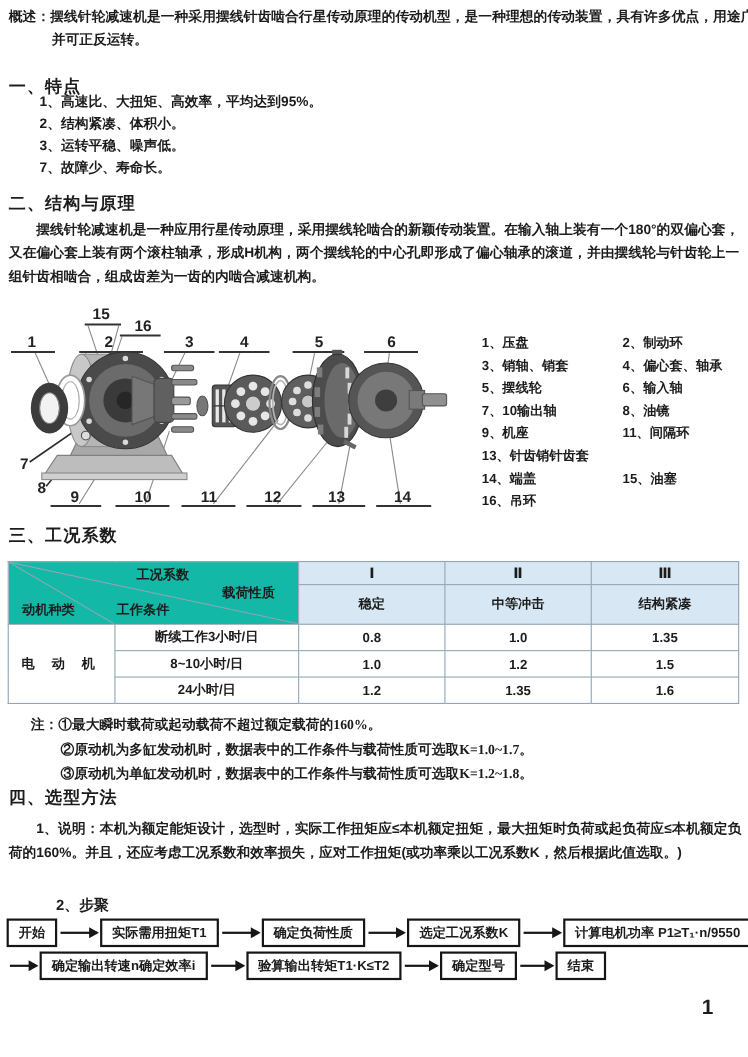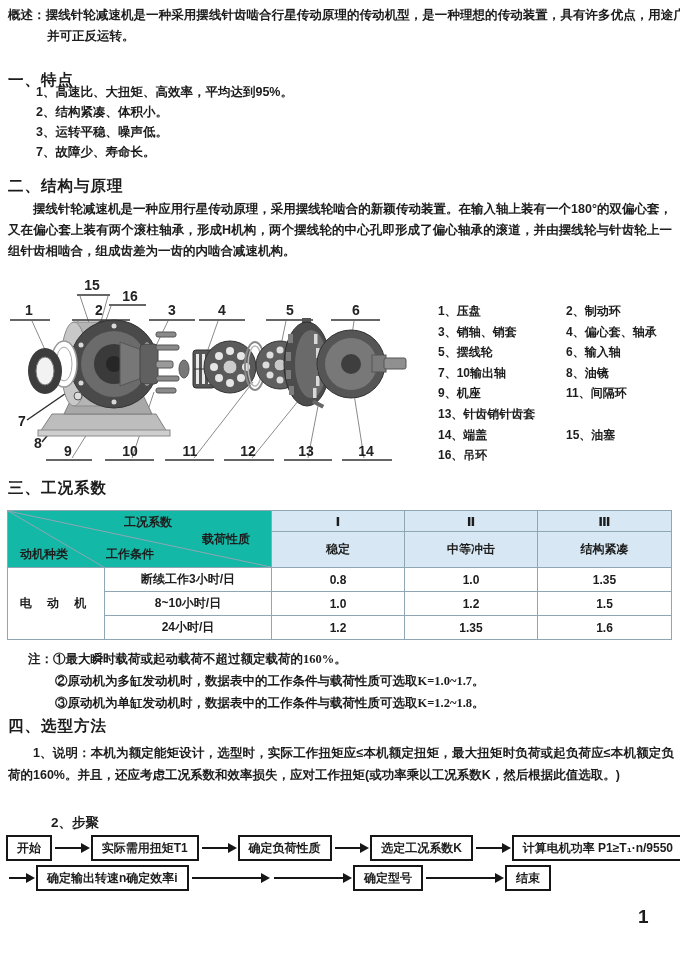--- a/index.html
+++ b/index.html
@@ -330,20 +330,21 @@
     <span class="fa"></span>
     <span class="fbox">选定工况系数K</span>
     <span class="fa"></span>
     <span class="fbox">计算电机功率 P1≥T₁·n/9550</span>
   </div>
 
   <div class="flowrow" style="left:6px;top:865px;width:545px;">
     <span class="fa lead"></span>
     <span class="fbox">确定输出转速n确定效率i</span>
     <span class="fa"></span>
+    <span class="fbox">验算输出转矩T1·K≤T2</span>
     <span class="fa"></span>
     <span class="fbox">确定型号</span>
     <span class="fa"></span>
     <span class="fbox">结束</span>
   </div>
 
   <div class="pageno">1</div>
 
 </div>
 

